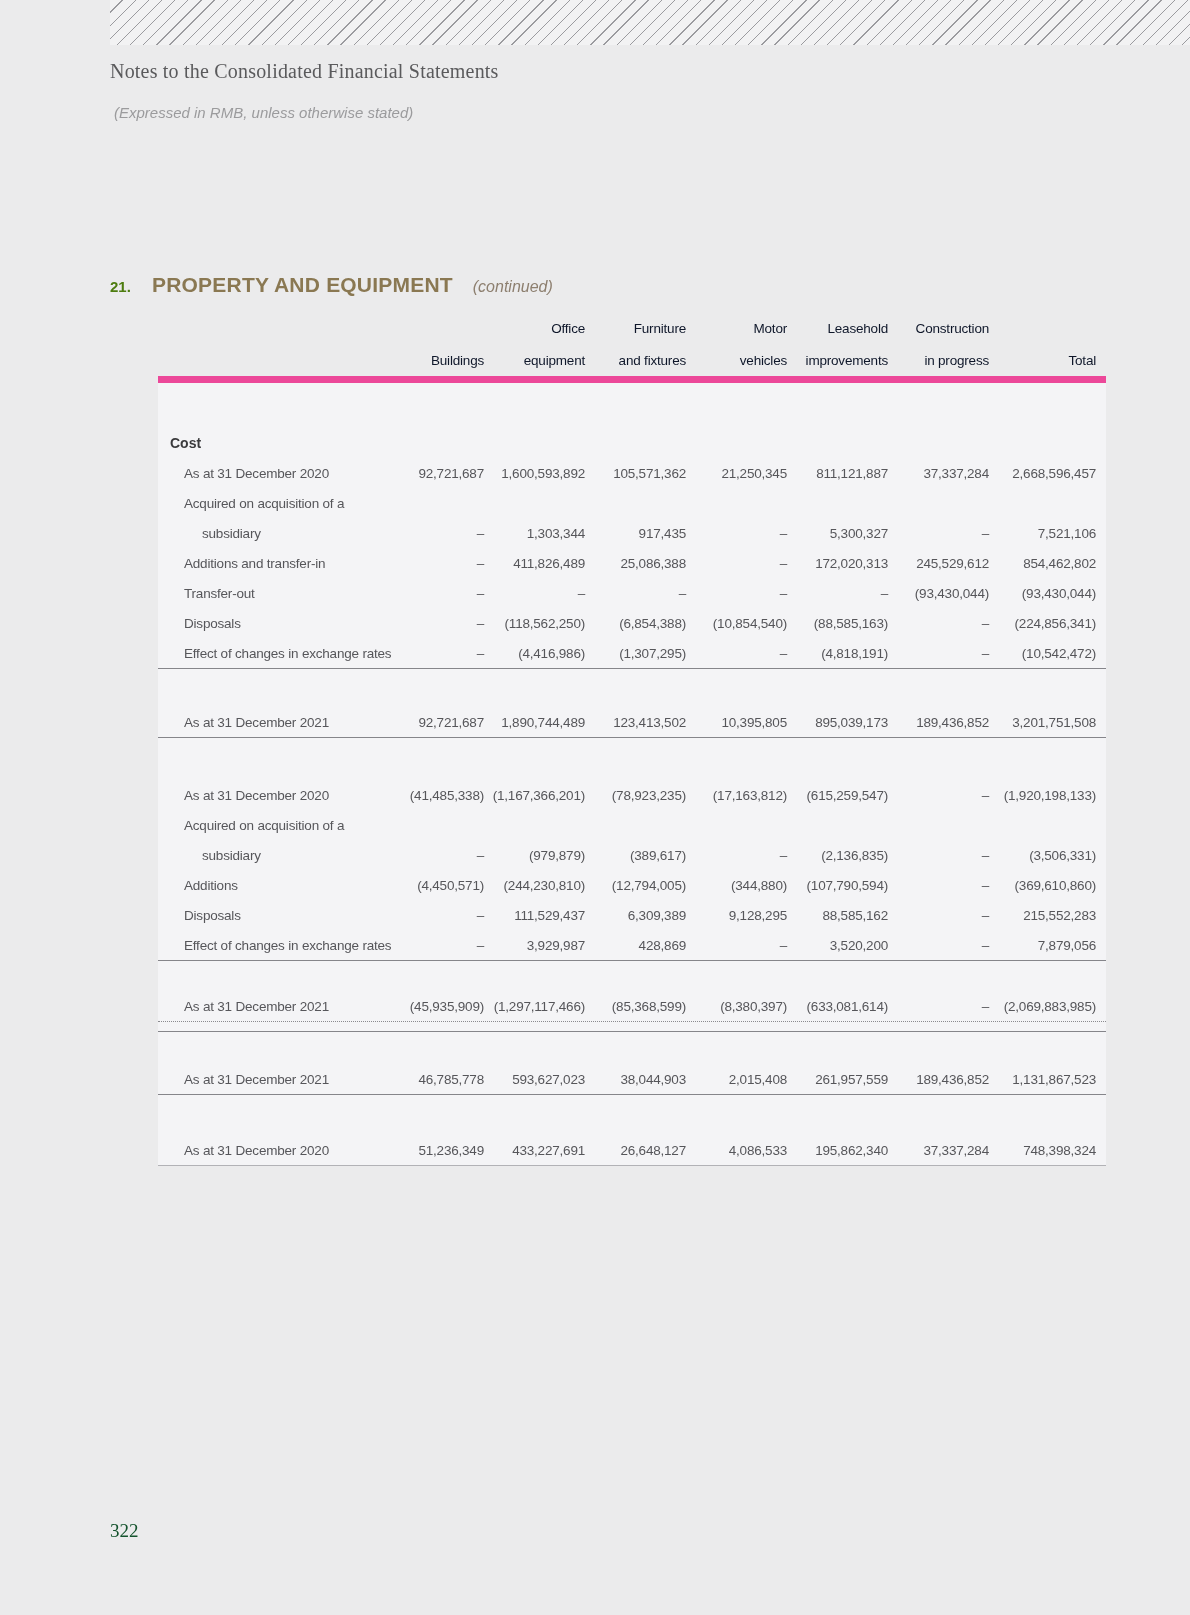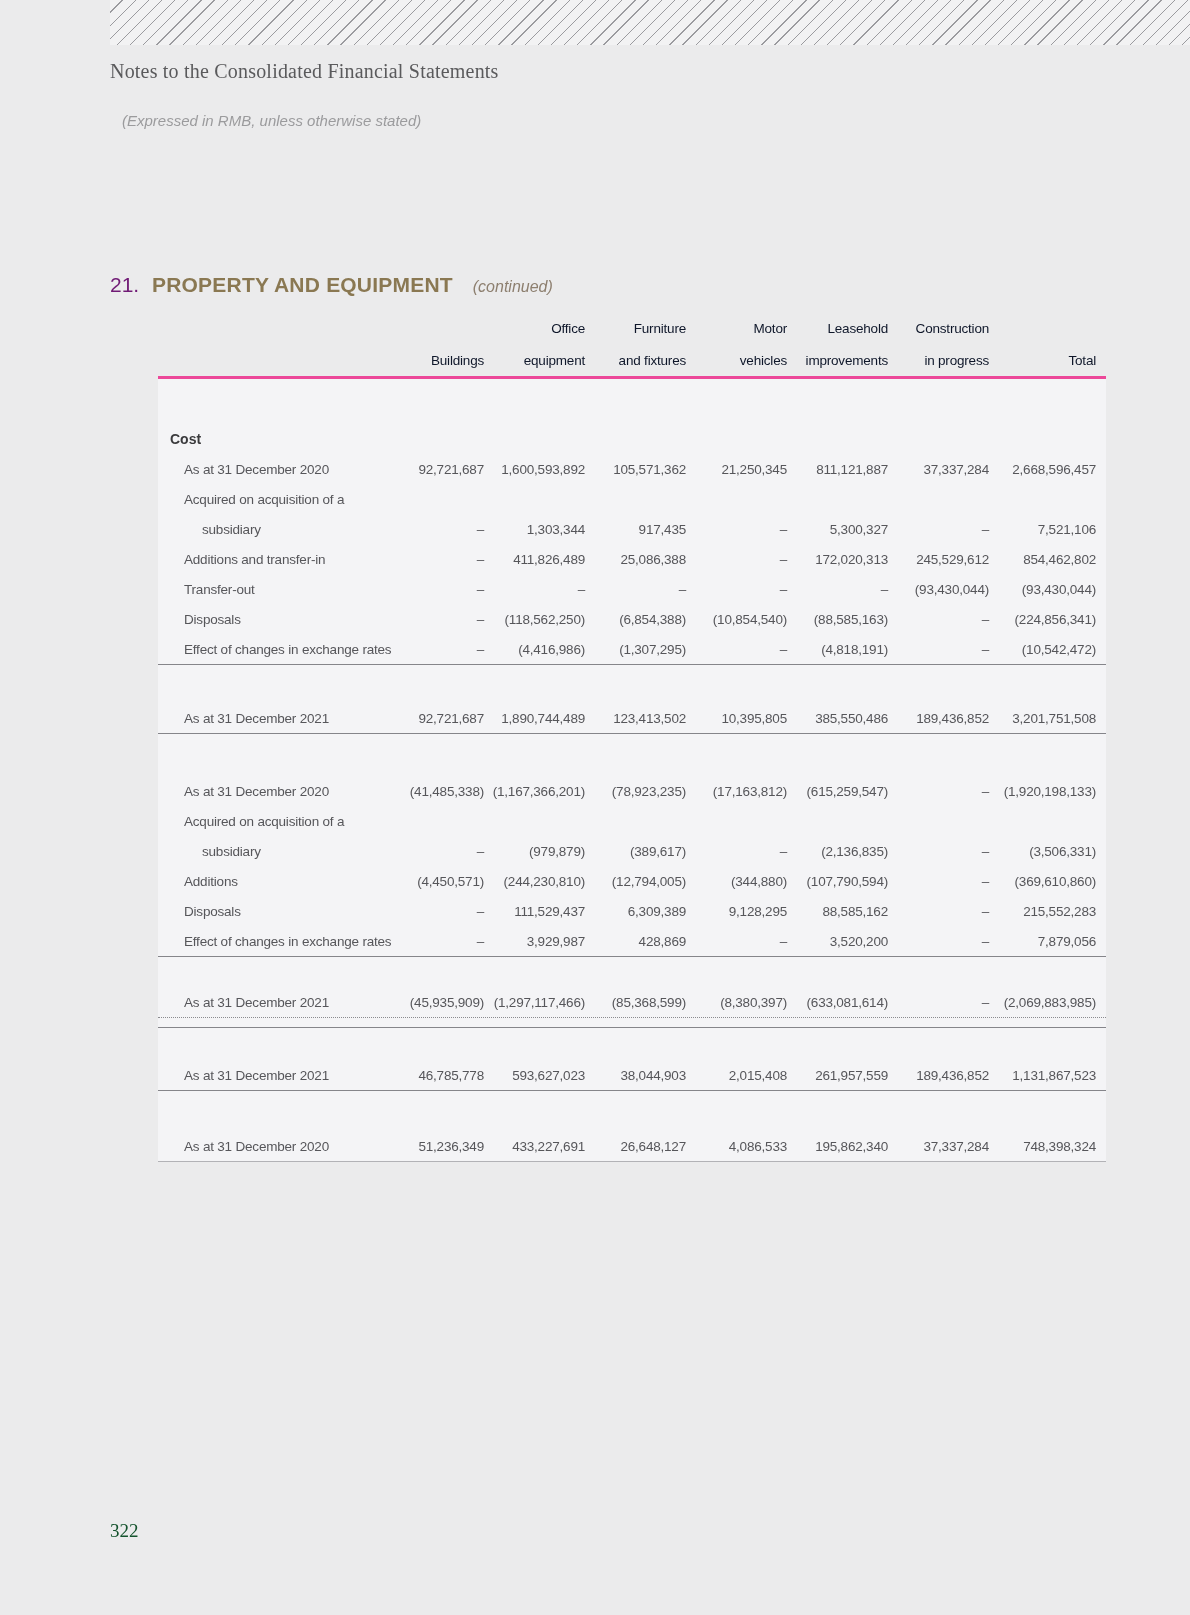--- a/index.html
+++ b/index.html
@@ -11,35 +11,35 @@
   .banner{
     position:absolute;top:0;left:110px;right:0;height:45px;
     background:repeating-linear-gradient(135deg,#f2f2f3 0px,#f2f2f3 8.4px,#9b9b9f 8.4px,#9b9b9f 9.3px);
   }
   .doc-title{
     position:absolute;left:110px;top:60px;margin:0;
     font-family:"Liberation Serif","DejaVu Serif",serif;
     font-size:20px;font-weight:400;color:#5a5a5c;letter-spacing:.2px;
   }
   .doc-subtitle{
-    position:absolute;left:110px;top:100px;margin:12px;
+    position:absolute;left:110px;top:100px;margin:4px;
     font-size:15px;font-style:italic;color:#9b9b9d;
   }
   .section-heading{position:absolute;left:110px;top:273px;white-space:nowrap;}
-  .section-number{display:inline-block;width:42px;font-size:21px;font-weight:400;color:#701a75;}
+  .section-number{display:inline-block;width:42px;font-size:15px;font-weight:700;color:#4d7c0f;}
   .section-title{font-size:21px;font-weight:700;color:#8a7852;letter-spacing:.2px;text-align:right;}
   .section-continued{font-size:16px;font-style:italic;font-weight:400;color:#8d7f6f;margin-left:20px;}
 
   .pe-table{position:absolute;left:158px;top:312px;width:948px;font-size:13.5px;letter-spacing:-0.2px;}
   .cols{display:grid;grid-template-columns:225px 101px 101px 101px 101px 101px 101px 1fr;align-items:center;}
   .thead-row{height:32px;color:#0f172a;}
   .num{text-align:right;white-space:nowrap;}
   .cols .num:last-child{padding-right:10px;}
   .tbody{
-    background:#f4f4f6;border-top:3px solid #ec4899;
+    background:#f4f4f6;border-top:7px solid #ec4899;
     padding-top:45px;
   }
   .row{height:30px;}
   .cell-label{padding-left:26px;white-space:nowrap;}
   .cell-label.lv2{padding-left:44px;}
   .section-label{grid-column:1/-1;padding-left:12px;font-weight:700;font-size:14px;color:#3a3a3c;letter-spacing:0;}
   .rule{height:0;border-top:1px solid #85858a;}
   .rule.dotted{border-top:1px dotted #8a8a8e;}
   .rule.light{border-top:1px solid #b2b2b6;}
   .page-number{
@@ -159,21 +159,21 @@
           <div class="num">(10,542,472)</div>
         </div>
         <div class="rule"></div>
         <div style="height: 38px;"></div>
         <div class="cols row">
           <div class="cell-label">As at 31 December 2021</div>
           <div class="num">92,721,687</div>
           <div class="num">1,890,744,489</div>
           <div class="num">123,413,502</div>
           <div class="num">10,395,805</div>
-          <div class="num">385,550,486</div>
+          <div class="num">895,039,173</div>
           <div class="num">189,436,852</div>
           <div class="num">3,201,751,508</div>
         </div>
         <div class="rule"></div>
         <div style="height: 42px;"></div>
         <div class="cols row">
           <div class="cell-label">As at 31 December 2020</div>
           <div class="num">(41,485,338)</div>
           <div class="num">(1,167,366,201)</div>
           <div class="num">(78,923,235)</div>

